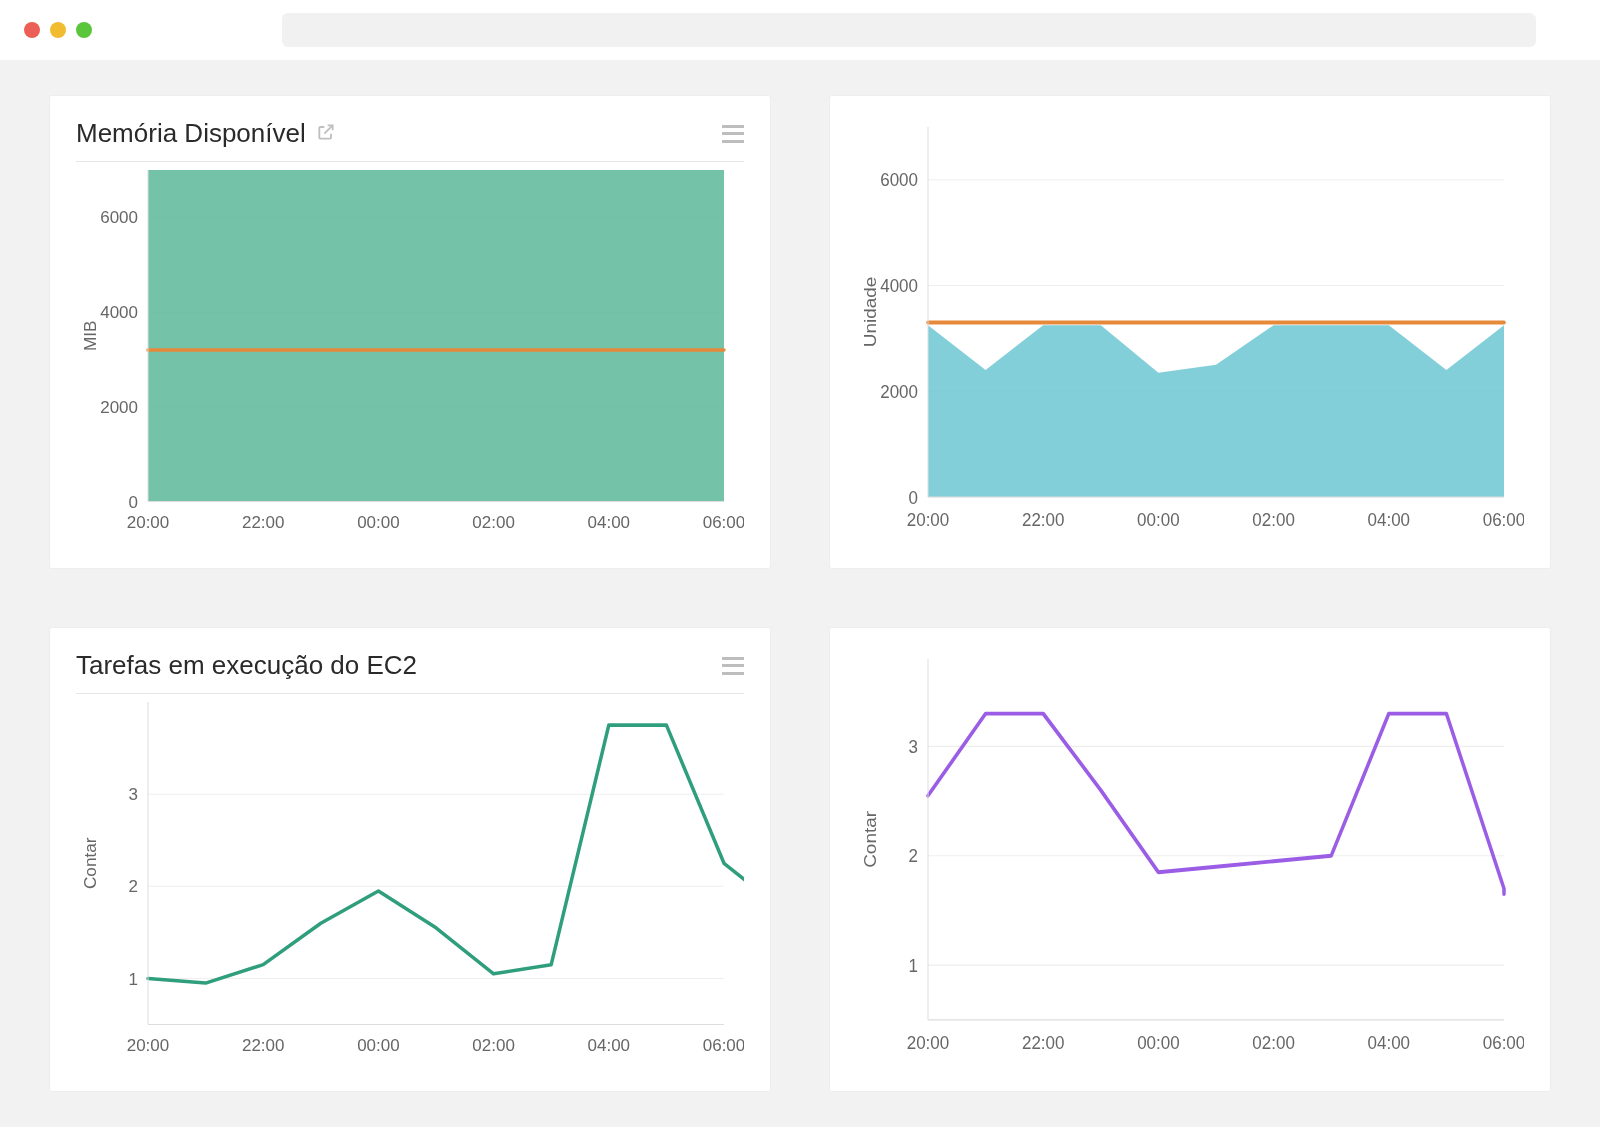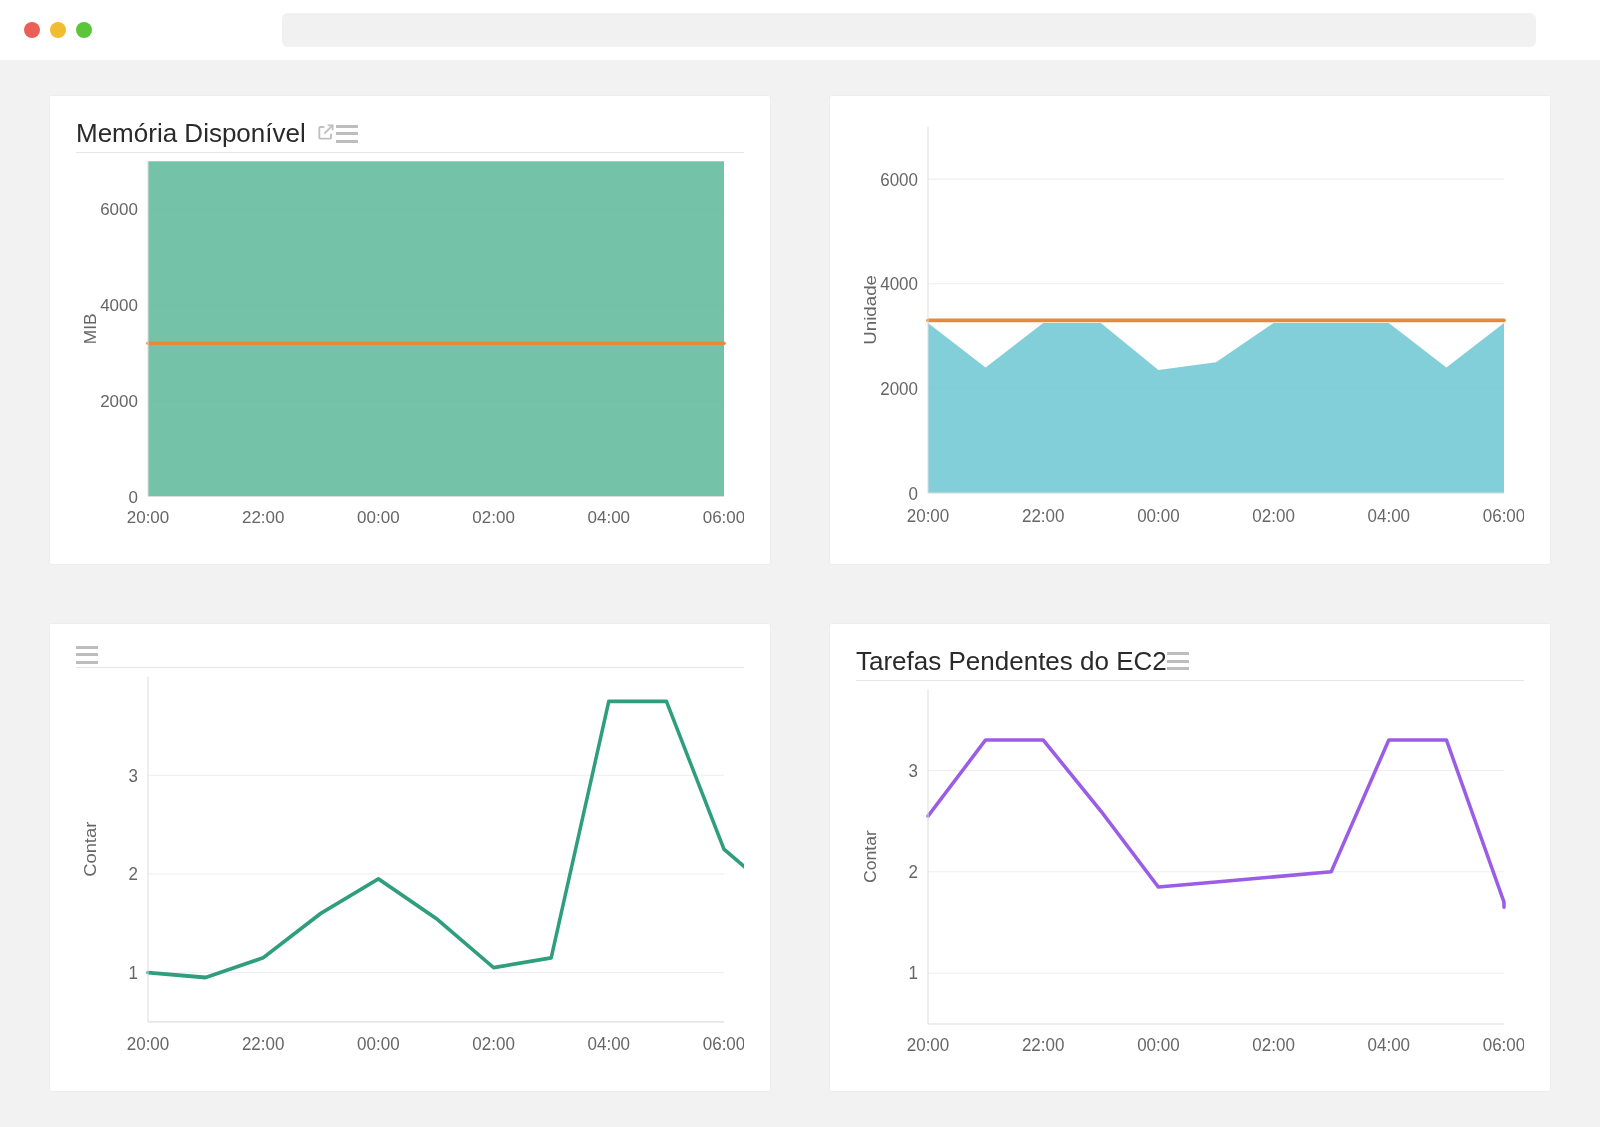--- a/index.html
+++ b/index.html
@@ -43,22 +43,22 @@
     background: #fff;
     border-radius: 2px;
     box-shadow: 0 0 0 1px rgba(0,0,0,0.02);
     padding: 22px 26px;
     display: flex;
     flex-direction: column;
   }
   .card-header {
     display: flex;
     align-items: center;
-    justify-content: flex-start;
-    padding-bottom: 3px;
+    justify-content: space-between;
+    padding-bottom: 12px;
     border-bottom: 1px solid #e6e6e6;
   }
   .title-wrap {
     display: flex;
     align-items: center;
     gap: 10px;
   }
   .card-title {
     font-size: 26px;
     font-weight: 400;
@@ -151,20 +151,23 @@
           <text x="0" y="0" transform="translate(20 174) rotate(-90)" text-anchor="middle" class="ylabel">Unidade</text>
           <path d="M 72 340 L 72 185.85714285714286 L 129.6 226.17142857142858 L 187.2 185.85714285714286 L 244.79999999999998 185.85714285714286 L 302.4 228.54285714285714 L 360 221.42857142857144 L 417.59999999999997 185.85714285714286 L 475.2 185.85714285714286 L 532.8 185.85714285714286 L 590.4 226.17142857142858 L 648 185.85714285714286 L 648 340 Z" fill="#6cc7d2" fill-opacity="0.85"></path>
           <path d="M 72 183.4857142857143 L 129.6 183.4857142857143 L 187.2 183.4857142857143 L 244.79999999999998 183.4857142857143 L 302.4 183.4857142857143 L 360 183.4857142857143 L 417.59999999999997 183.4857142857143 L 475.2 183.4857142857143 L 532.8 183.4857142857143 L 590.4 183.4857142857143 L 648 183.4857142857143 " fill="none" stroke="#e6893b" stroke-width="3.5" stroke-linejoin="round" stroke-linecap="round"></path>
           <line x1="72" y1="8" x2="72" y2="340" stroke="#ddd"></line>
           <line x1="72" y1="340" x2="648" y2="340" stroke="#ddd"></line>
         </svg></div>
   </div>
 
   <div class="card">
     <div class="card-header">
+      <div class="title-wrap">
+        <span class="card-title">Tarefas em execução do EC2</span>
+      </div>
       <div class="hamburger">
           <span></span>
           <span></span>
           <span></span>
         </div>
     </div>
     <div class="chart-area"><svg viewBox="0 0 668 371" preserveAspectRatio="none">
           <line x1="72" y1="281.42857142857144" x2="648" y2="281.42857142857144" stroke="#eee" stroke-width="1"></line>
           <text x="62" y="287.42857142857144" text-anchor="end" class="axis-text">1</text>
           <line x1="72" y1="190.2857142857143" x2="648" y2="190.2857142857143" stroke="#eee" stroke-width="1"></line>
@@ -178,30 +181,20 @@
           <text x="532.8" y="353" text-anchor="middle" class="axis-text">04:00</text>
           <text x="648" y="353" text-anchor="middle" class="axis-text">06:00</text>
           <text x="0" y="0" transform="translate(20 167.5) rotate(-90)" text-anchor="middle" class="ylabel">Contar</text>
           <path d="M 72 281.42857142857144 L 129.6 285.98571428571427 L 187.2 267.75714285714287 L 244.79999999999998 226.74285714285713 L 302.4 194.84285714285716 L 360 231.3 L 417.59999999999997 276.87142857142857 L 475.2 267.75714285714287 L 532.8 30.785714285714278 L 590.4 30.785714285714278 L 648 167.5 L 705.6 213.07142857142856 " fill="none" stroke="#2f9e7d" stroke-width="3.5" stroke-linejoin="round" stroke-linecap="round"></path>
           <line x1="72" y1="8" x2="72" y2="327" stroke="#ddd"></line>
           <line x1="72" y1="327" x2="648" y2="327" stroke="#ddd"></line>
         </svg></div>
   </div>
 
   <div class="card">
-    <div class="card-header">
-      <div class="title-wrap">
-        <span class="card-title">Tarefas Pendentes do EC2</span>
-      </div>
-      <div class="hamburger">
-          <span></span>
-          <span></span>
-          <span></span>
-        </div>
-    </div>
     <div class="chart-area"><svg viewBox="0 0 668 375" preserveAspectRatio="none">
           <line x1="72" y1="282.06060606060606" x2="648" y2="282.06060606060606" stroke="#eee" stroke-width="1"></line>
           <text x="62" y="288.06060606060606" text-anchor="end" class="axis-text">1</text>
           <line x1="72" y1="184.18181818181816" x2="648" y2="184.18181818181816" stroke="#eee" stroke-width="1"></line>
           <text x="62" y="190.18181818181816" text-anchor="end" class="axis-text">2</text>
           <line x1="72" y1="86.30303030303031" x2="648" y2="86.30303030303031" stroke="#eee" stroke-width="1"></line>
           <text x="62" y="92.30303030303031" text-anchor="end" class="axis-text">3</text>
           <text x="72" y="357" text-anchor="middle" class="axis-text">20:00</text>
           <text x="187.2" y="357" text-anchor="middle" class="axis-text">22:00</text>
           <text x="302.4" y="357" text-anchor="middle" class="axis-text">00:00</text>

